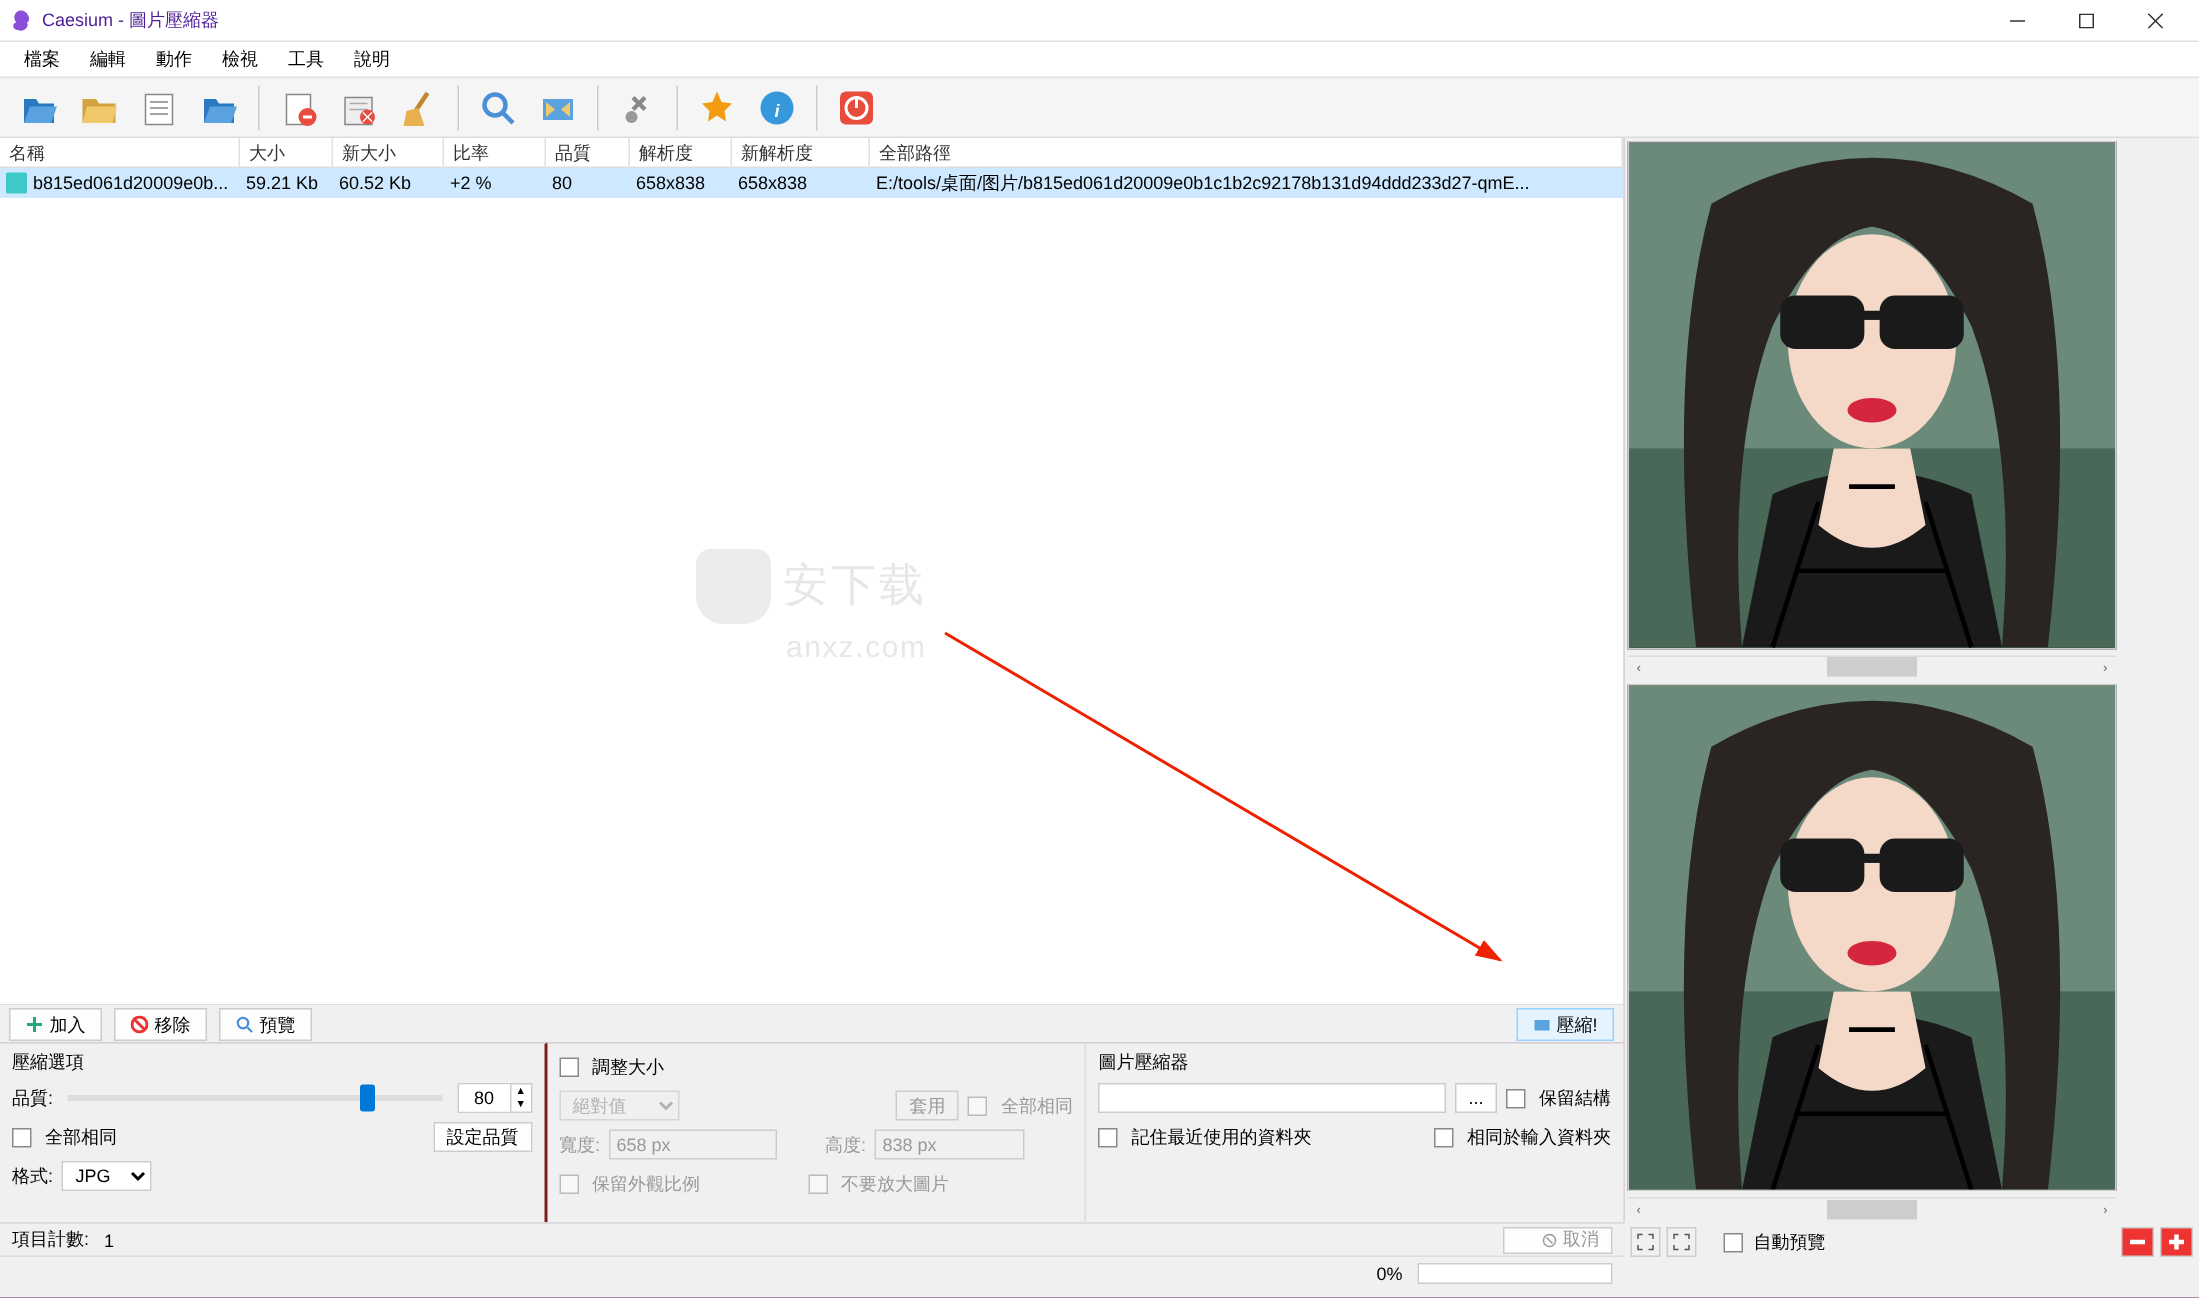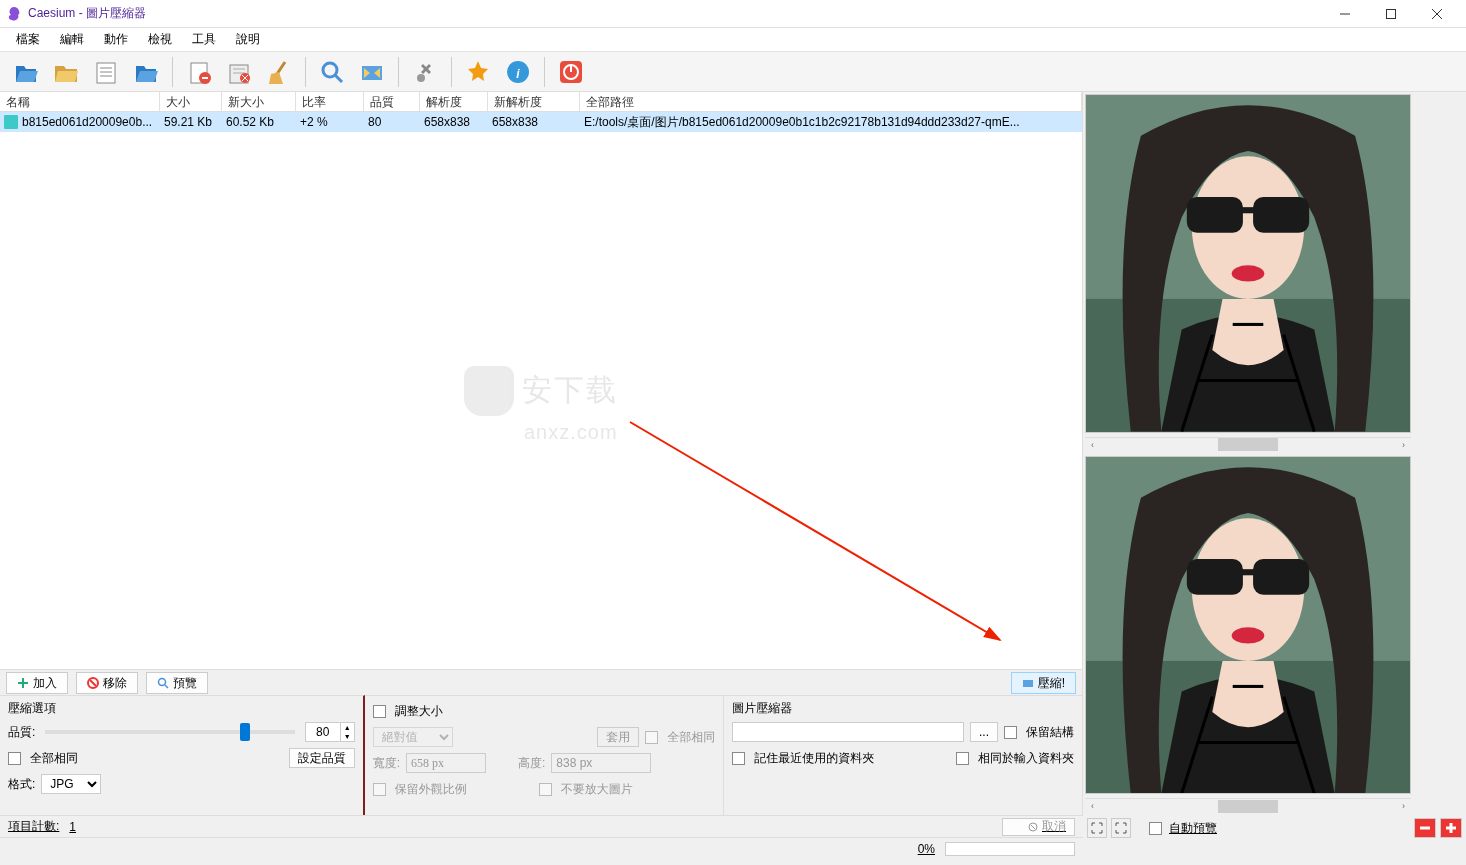--- a/index.html
+++ b/index.html
@@ -329,21 +329,21 @@
           </div>
         <div class="field-row">
           <select disabled="" style="width:80px;"><option>絕對值</option></select>
           <span style="flex:1"></span>
           <button class="btn-small" disabled="">套用</button>
           <span class="checkbox" style="opacity:.5"></span>
           <label style="color:#999">全部相同</label>
         </div>
         <div class="field-row">
           <label style="color:#999">寬度:</label>
-          <input type="text" disabled="" style="width: 80px; font-family: Liberation Serif, serif;" value="658 px">
+          <input type="text" disabled="" style="width: 112px;" value="658 px">
           <span style="width:20px"></span>
           <label style="color:#999">高度:</label>
           <input type="text" disabled="" style="width: 100px;" value="838 px">
         </div>
         <div class="field-row">
           <span class="checkbox" style="opacity:.5"></span>
           <label style="color:#999">保留外觀比例</label>
           <span style="width:60px"></span>
           <span class="checkbox" style="opacity:.5"></span>
           <label style="color:#999">不要放大圖片</label>
@@ -415,21 +415,21 @@
     <div class="preview-scroll-h">
         <div class="sc-btn">‹</div>
         <div class="sc-track">
           <div class="sc-thumb"></div>
         </div>
         <div class="sc-btn">›</div>
       </div>
   </div>
 </div>
 
-<div style="display:flex; height:48px;text-decoration:underline;">
+<div style="display:flex; height:48px;">
   <div style="width:1083px; display:flex; flex-direction:column;">
     <div class="statusbar" style="border-top:1px solid #ddd;">
       <span>項目計數:</span>
       <span>1</span>
       <span class="spacer"></span>
       <button class="cancel-btn" disabled="">
           <svg width="10" height="10" viewBox="0 0 10 10">
             <circle cx="5" cy="5" r="4" fill="none" stroke="#999"></circle>
             <line x1="3" y1="3" x2="7" y2="7" stroke="#999"></line>
           </svg>

